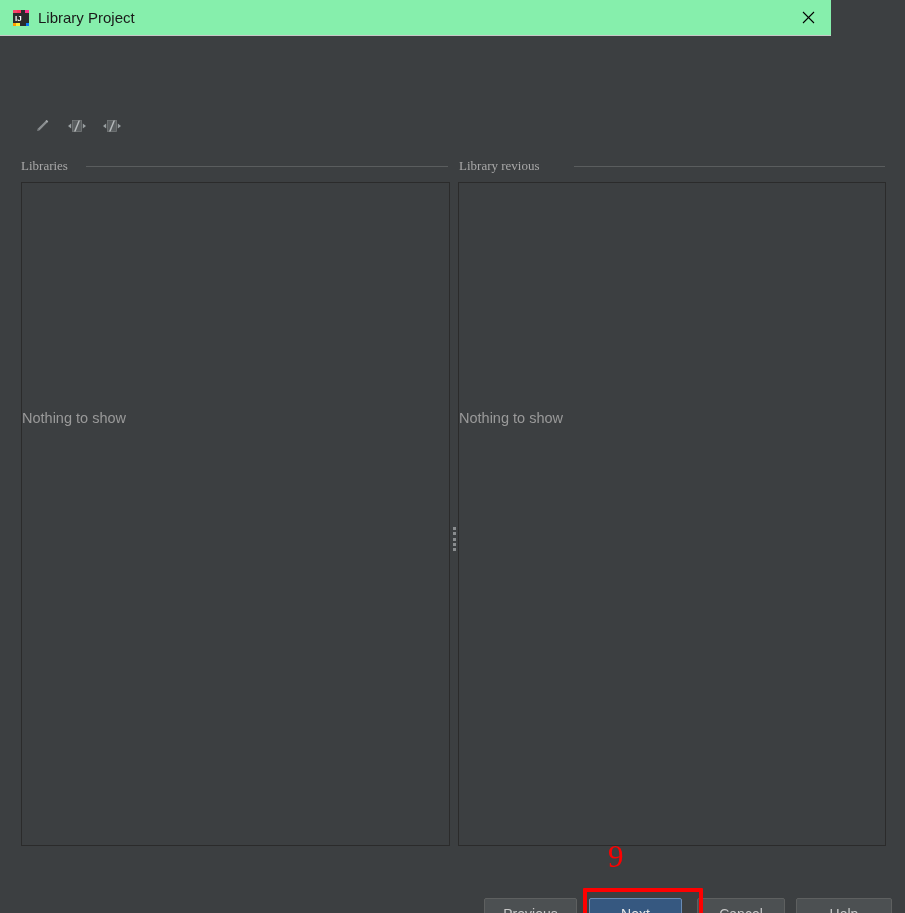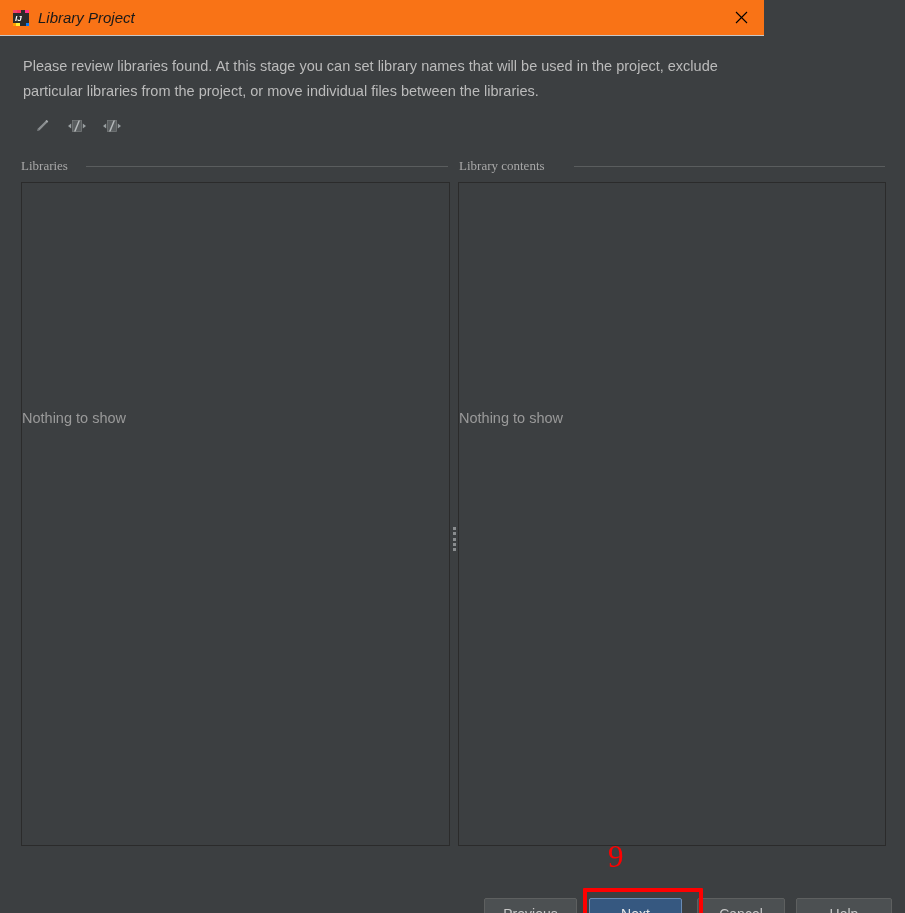--- a/index.html
+++ b/index.html
@@ -20,26 +20,25 @@
     position: relative;
     width: 905px;
     height: 913px;
     background: #3c3f41;
   }
 
   
   #titlebar {
     position: absolute;
     left: 0; top: 0;
-    width: 764px;
+    width: 831px;
     height: 36px;
-    background: #f97316;
+    background: #86efac;
     border-bottom: 1px solid #c8c8c8;
     box-sizing: border-box;
-    font-style: italic;
   }
   #app-icon {
     position: absolute;
     left: 11px; top: 8px;
     width: 20px; height: 20px;
   }
   #title-text {
     position: absolute;
     left: 38px; top: 0;
     height: 35px;
@@ -244,21 +243,20 @@
     <div id="close-btn">
       <svg width="13" height="13" viewBox="0 0 13 13">
         <line x1="1" y1="1" x2="12" y2="12" stroke="#000000" stroke-width="1.1"></line>
         <line x1="12" y1="1" x2="1" y2="12" stroke="#000000" stroke-width="1.1"></line>
       </svg>
     </div>
   </div>
 
   <div id="content">
 
-    <div id="intro-text">Please review libraries found. At this stage you can set library names that will be used in the project, exclude particular libraries from the project, or move individual files between the libraries.</div>
 
     <div id="toolbar">
 
       <div class="tb-btn">
         <span>
           <svg width="18" height="18" viewBox="0 0 18 18">
             <path d="M13.6 3.0 L15.2 4.6 L6.6 13.2 L4.2 14.0 L5.0 11.6 Z" fill="#8b8f91"></path>
             <path d="M13.6 3.0 L15.2 4.6 L14.1 5.7 L12.5 4.1 Z" fill="#a3a7a9"></path>
             <path d="M4.2 14.0 L5.0 11.6 L5.9 12.6 Z" fill="#6f7375"></path>
           </svg>
@@ -284,21 +282,21 @@
             <path d="M1.0 9 L4.2 11.4 L4.2 6.6 Z" fill="#9aa0a2"></path>
             <path d="M19.0 9 L15.8 11.4 L15.8 6.6 Z" fill="#9aa0a2"></path>
           </svg>
         </span>
       </div>
     </div>
 
     <div class="sec-label" id="label-libraries">Libraries</div>
     <div class="sec-rule" id="rule-libraries"></div>
 
-    <div class="sec-label" id="label-contents">Library contents</div>
+    <div class="sec-label" id="label-contents">Library revious</div>
     <div class="sec-rule" id="rule-contents"></div>
 
     <div class="panel" id="panel-libraries">
       <div class="panel-empty">Nothing to show</div>
     </div>
 
     <div class="panel" id="panel-contents">
       <div class="panel-empty">Nothing to show</div>
     </div>
 

